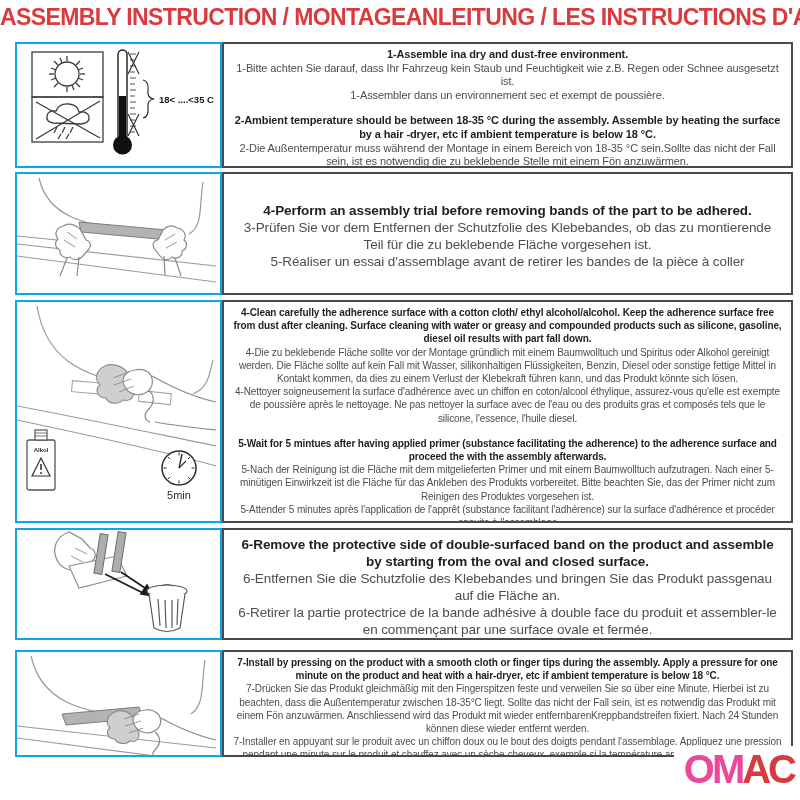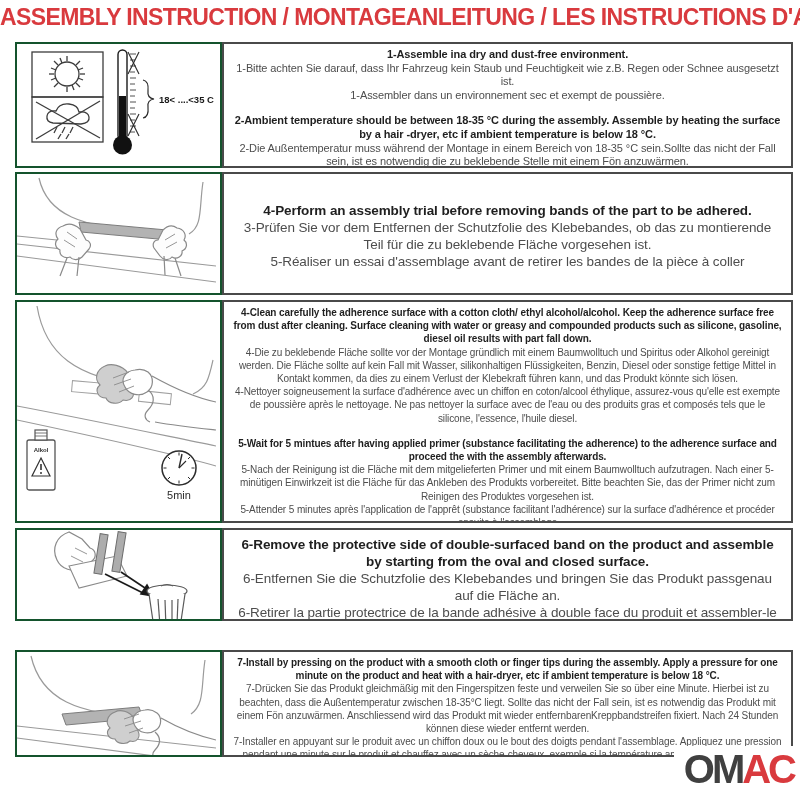--- a/index.html
+++ b/index.html
@@ -4,38 +4,38 @@
 <style>
   html,body{margin:0;padding:0;width:800px;height:800px;overflow:hidden;background:#fff;
     font-family:"Liberation Sans",sans-serif;}
   .page{position:relative;width:800px;height:800px;background:#fff;}
   .title{position:absolute;top:4px;left:0;width:800px;margin:0;text-align:center;
     color:#d93a3e;font-size:23px;font-weight:bold;letter-spacing:-0.6px;white-space:nowrap;}
   .row{position:absolute;left:0;width:800px;}
   #r1{top:42px;height:126px;}
   #r2{top:172px;height:123px;}
   #r3{top:300px;height:223px;}
-  #r4{top:528px;height:93px;}
+  #r4{top:528px;height:112px;}
   #r5{top:650px;height:107px;}
-  .icell{position:absolute;left:15px;width:203px;top:0;bottom:0;border:2px solid #14532d;
+  .icell{position:absolute;left:15px;width:203px;top:0;bottom:0;border:2px solid #0ea5e9;
     background:#fff;overflow:hidden;}
   .tcell{position:absolute;left:222px;right:7px;top:0;bottom:0;border:2px solid #4a4a4a;
     background:#fff;overflow:hidden;padding:4px 9px;box-sizing:border-box;color:#4d4d4d;}
   .tcell p{margin:0;letter-spacing:-0.1px;text-align:center;}
   .b{font-weight:bold;color:#1f1f1f;}
   .gap{margin-top:12px !important;}
   .fs-m{font-size:11px;line-height:13.6px;}
   .fs-l{font-size:13.5px;line-height:17px;}
   .fs-s{font-size:10px;line-height:13.2px;}
   #r2 .tcell{padding-top:28px;}
   #r4 .tcell{padding-top:6px;}
   svg{display:block;}
   .logo{position:absolute;right:4px;top:746px;background:#fff;padding:2px 2px 2px 10px;
     font-weight:bold;font-size:40px;letter-spacing:-3px;line-height:42px;z-index:5;}
-  .lb{color:#404040;}
+  .lb{color:#ec4899;}
   .lr{color:#d93a3e;}
 </style>
 </head>
 <body>
 
 <div class="page">
 
   <h1 class="title">ASSEMBLY INSTRUCTION / MONTAGEANLEITUNG / LES INSTRUCTIONS D'ASSEMBLAGE</h1>
 
   <section class="row" id="r1">

